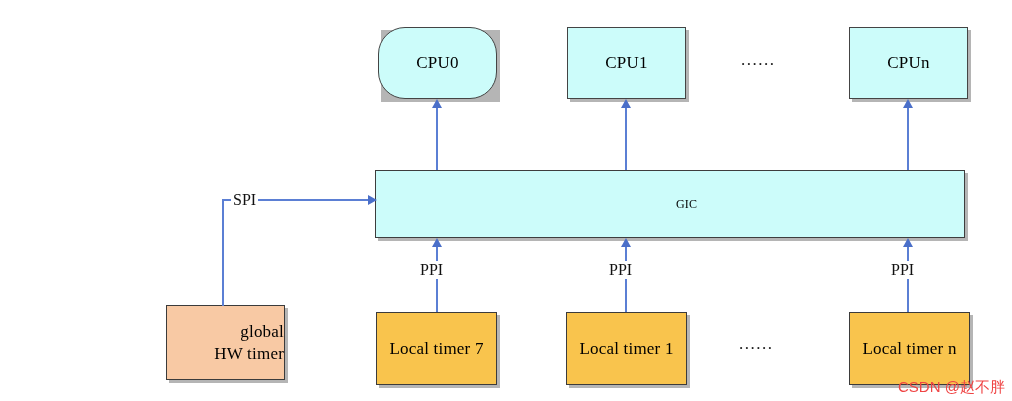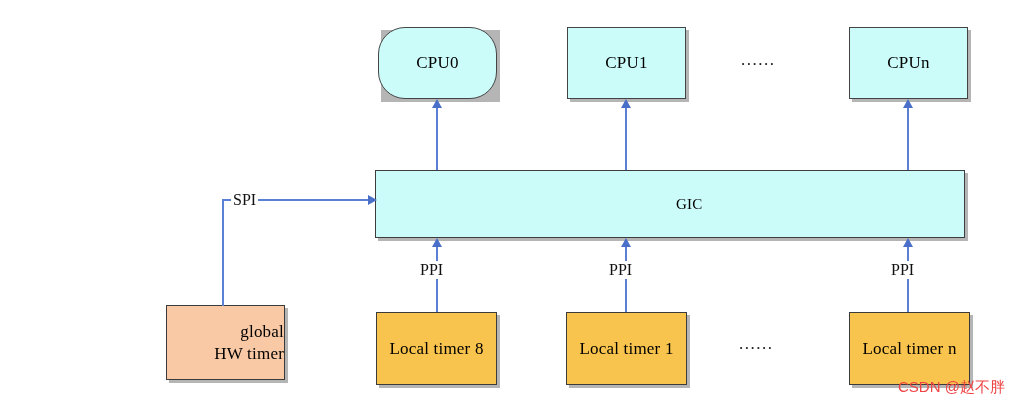--- a/index.html
+++ b/index.html
@@ -36,21 +36,21 @@
     background: #ccfcfa;
     border-color: #3d3d3d;
     justify-content: flex-start;
     padding-left: 0;
   }
   .gic-label {
     position: absolute;
     left: 300px;
     top: 50%;
     transform: translateY(-50%);
-    font-size: 15px;
+    font-size: 12px;
   }
   .node.globaltimer {
     background: #f8c9a4;
     border-color: #3b3b3b;
     flex-direction: column;
   }
   .node.ltimer {
     background: #fac44b;
     background: #f9c555;
     background: #fac council;
@@ -175,21 +175,21 @@
   <div class="edge-label" style="left:889px; top:261px;">PPI</div>
 
   <div class="shadow" style="left:169px; top:308px; width:119px; height:75px;"></div>
   <div class="node globaltimer" style="left:166px; top:305px; width:119px; height:75px;align-items:flex-end;">
     <span>global</span>
     <span>HW timer</span>
   </div>
 
   <div class="shadow" style="left:379px; top:315px; width:121px; height:73px;"></div>
   <div class="node ltimer" style="left:376px; top:312px; width:121px; height:73px;">
-    <span>Local timer 8</span>
+    <span>Local timer 7</span>
   </div>
 
   <div class="shadow" style="left:569px; top:315px; width:121px; height:73px;"></div>
   <div class="node ltimer" style="left:566px; top:312px; width:121px; height:73px;">
     <span>Local timer 1</span>
   </div>
 
   <div class="ellipsis" style="left:739px; top:334px;">......</div>
 
   <div class="shadow" style="left:852px; top:315px; width:121px; height:73px;"></div>

